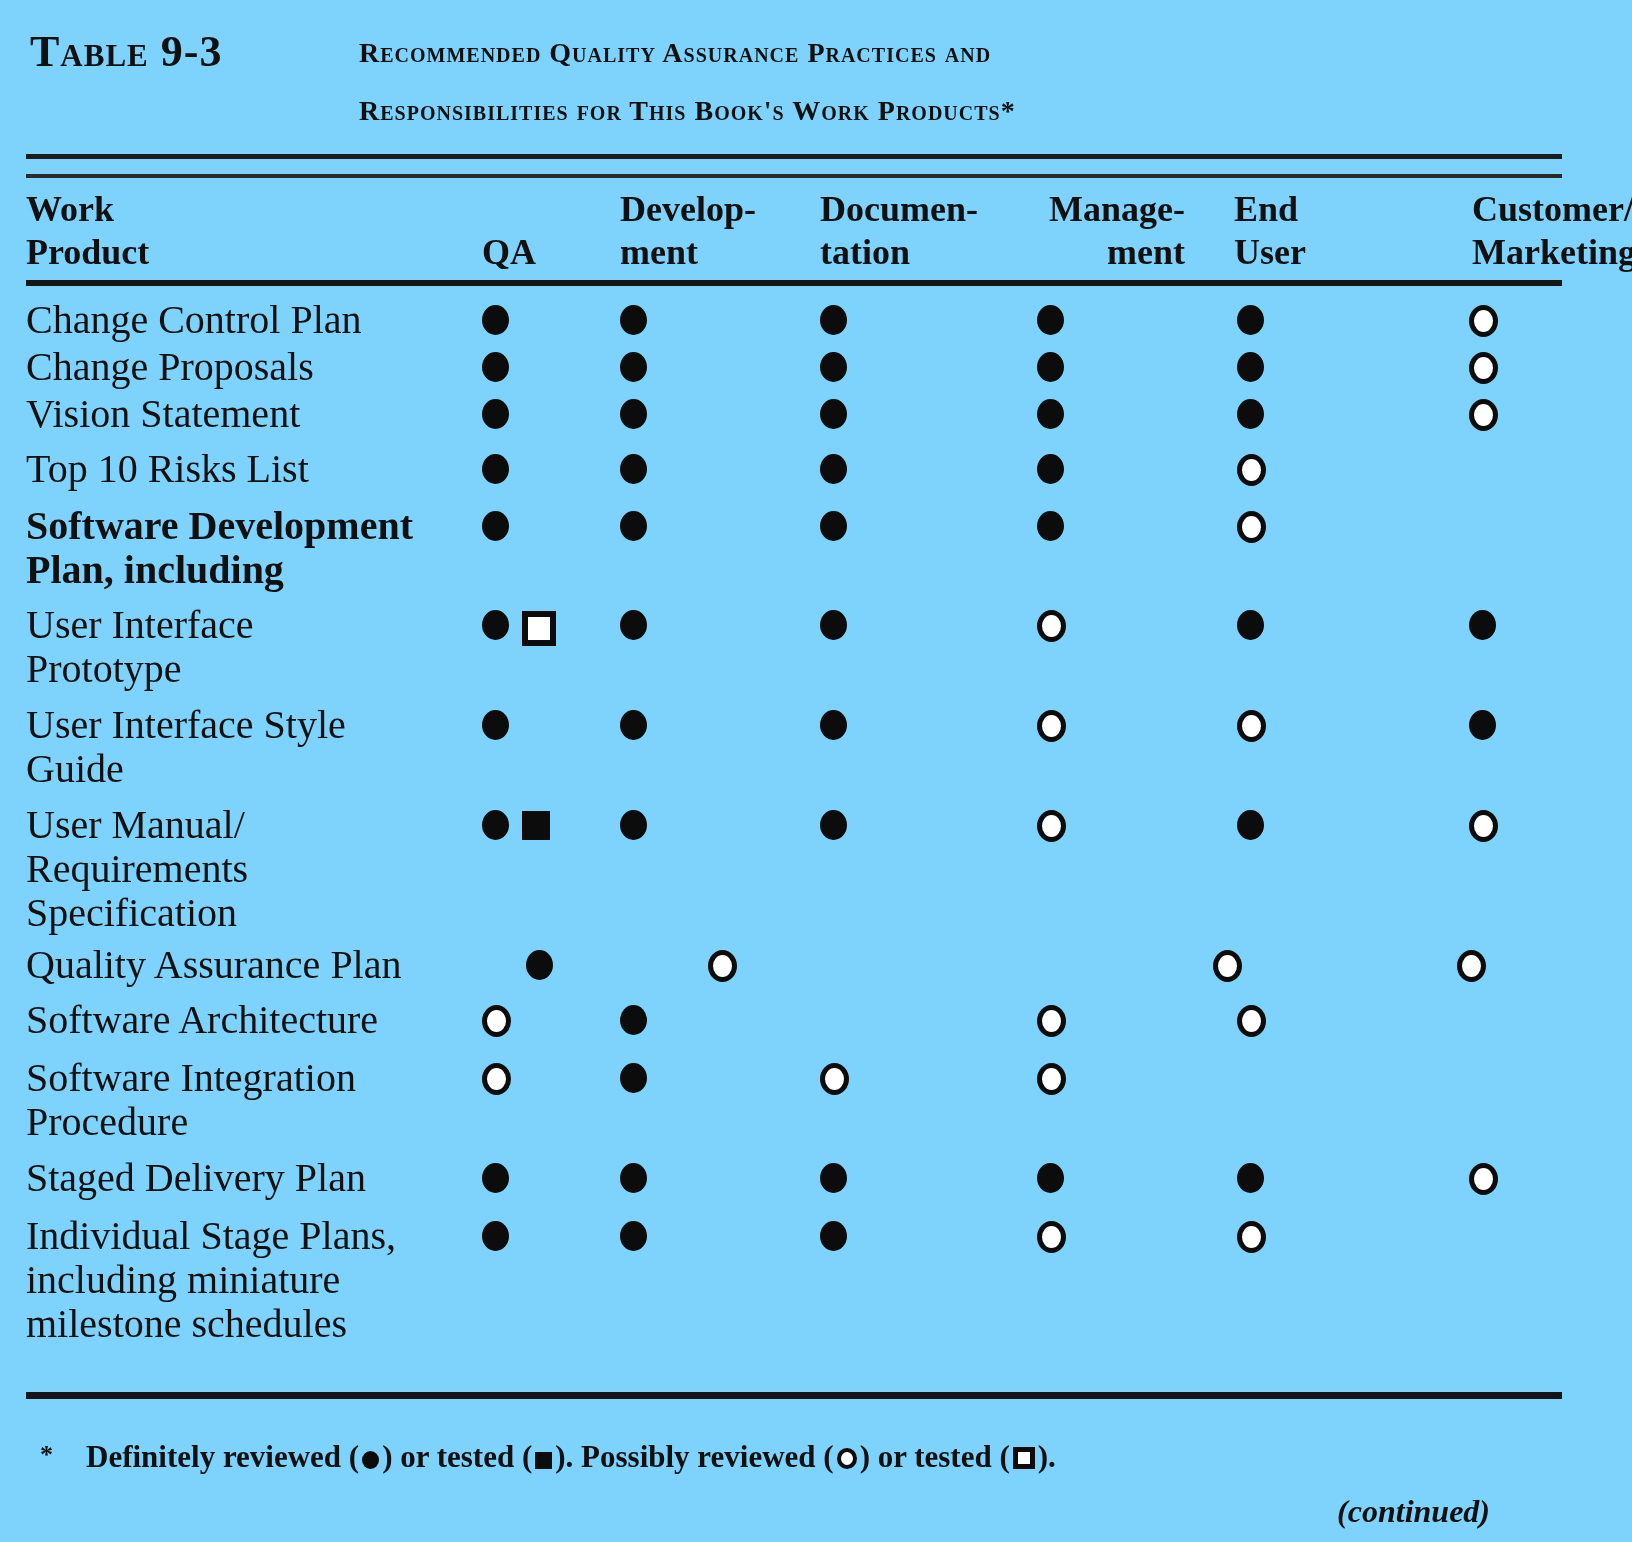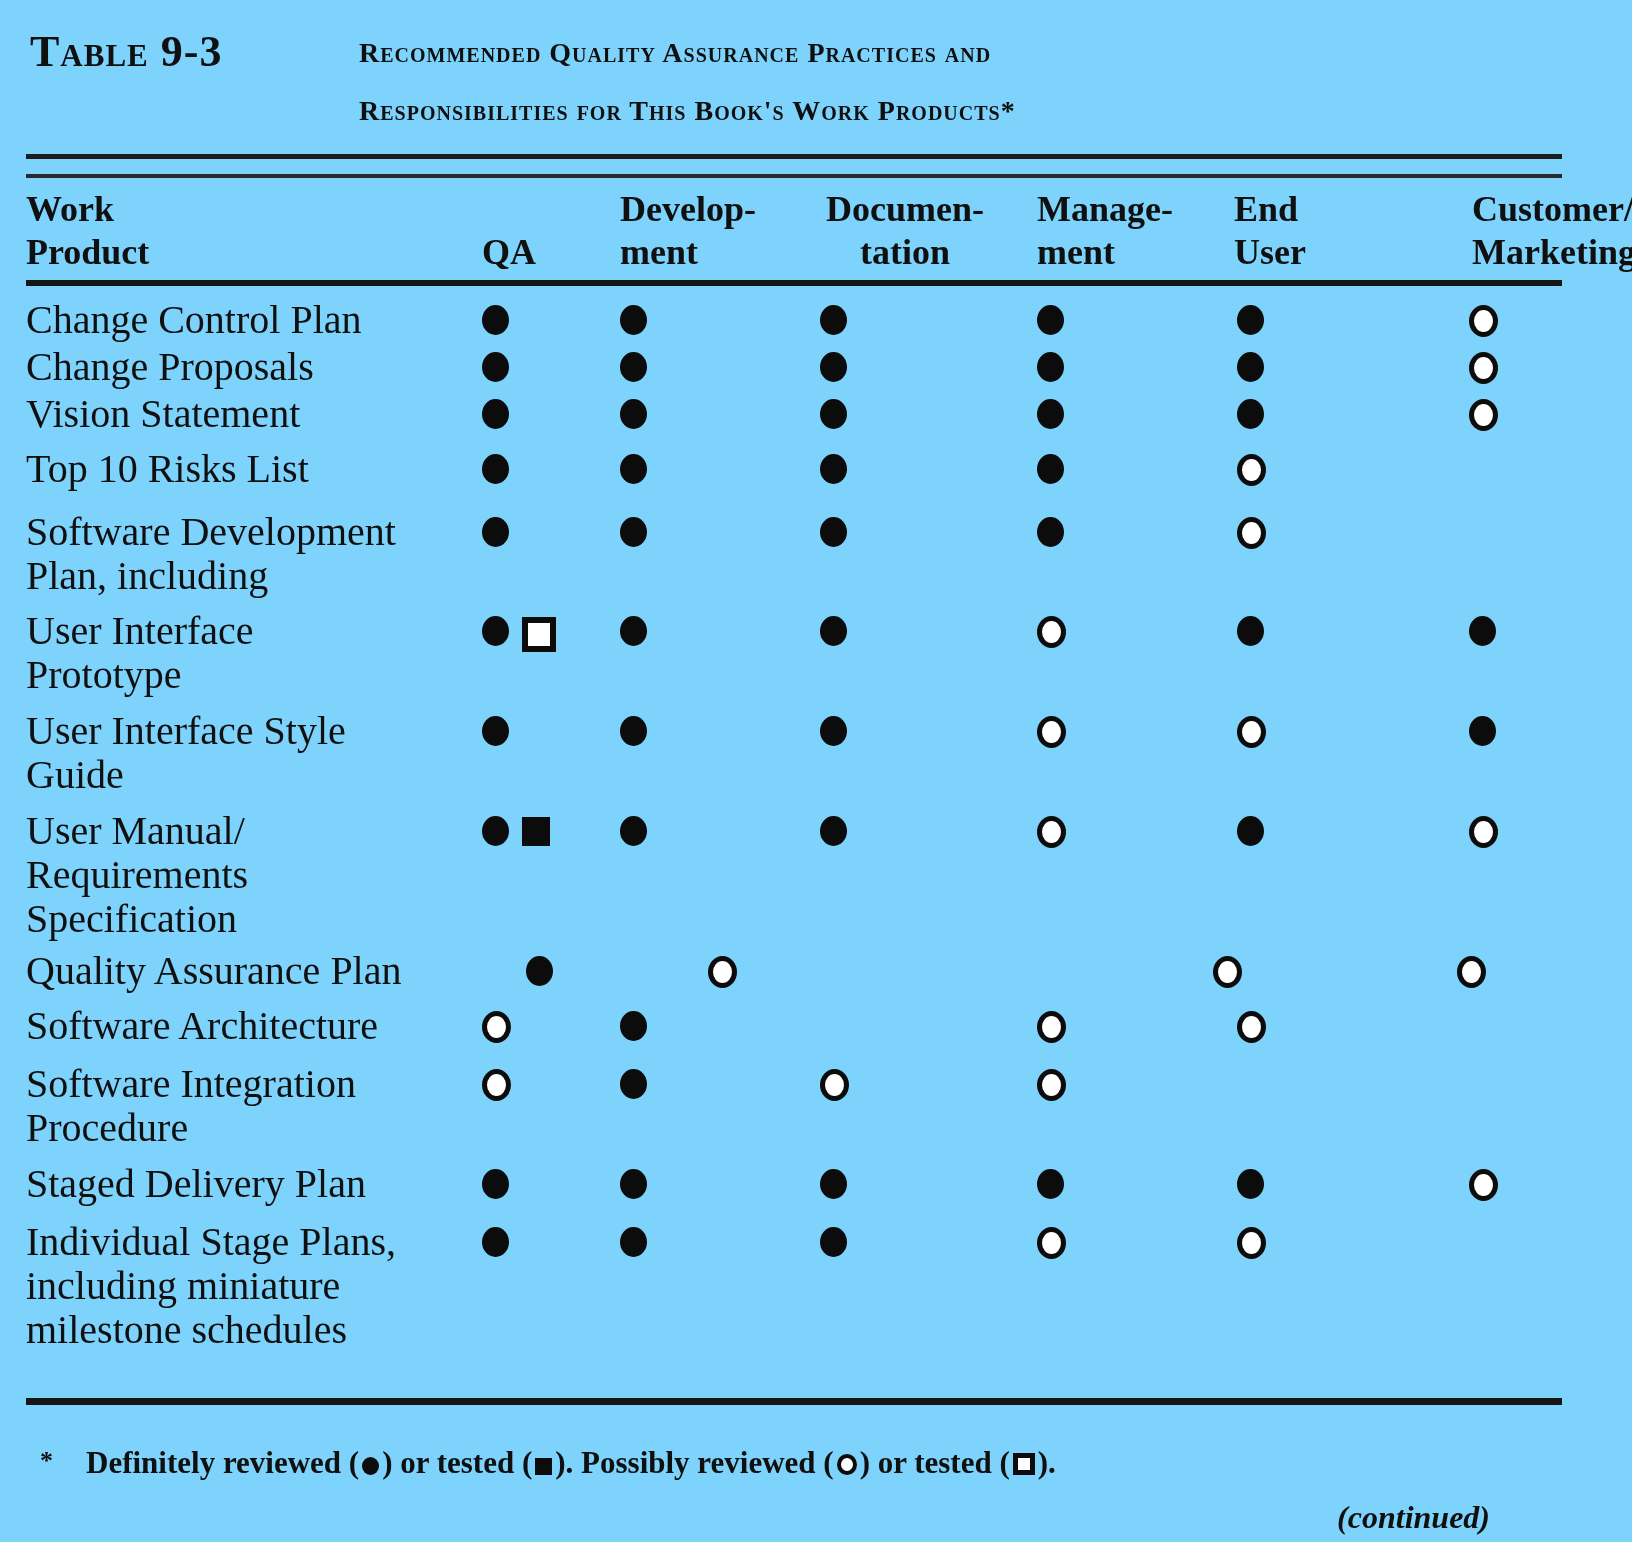--- a/index.html
+++ b/index.html
@@ -41,31 +41,31 @@
   
   .thead { padding-top: 10px; padding-bottom: 6px; }
   .hcell {
     display: flex; flex-direction: column; justify-content: flex-end;
     font-weight: bold; font-size: 36px; line-height: 43px;
   }
   
   .trow { margin-top: 12px; }
   .trow.g-tight { margin-top: 3px; }
   .trow.g-11 { margin-top: 11px; }
-  .trow.g-13 { margin-top: 19px; }
+  .trow.g-13 { margin-top: 13px; font-weight: bold; }
   .trow.g-8  { margin-top: 8px; gap: 44px; }
   .trow.g-14 { margin-top: 14px; }
 
   .pcell { font-size: 40px; line-height: 44px; letter-spacing: 0px; }
   .scell { display: flex; align-items: flex-start; gap: 13px; padding-top: 7px; }
 
   .c2 { padding-left: 52px; }
   .c3 { padding-left: 45px; }
-  .c4 { padding-left: 40px; text-align: center; }
-  .c5 { padding-left: 47px; }
+  .c4 { padding-left: 40px; }
+  .c5 { padding-left: 47px; text-align: right; }
   .c6 { padding-left: 52px; }
   .c7 { padding-left: 49px; }
 
   
   .sym { display: inline-block; flex: none; }
   .sym.dot     { width: 27px; height: 30px; background: #0c0c0c; border-radius: 50%; }
   .sym.circle  { width: 19px; height: 22px; background: #fff; border: 5px solid #0c0c0c; border-radius: 50%; }
   .sym.square  { width: 28px; height: 29px; background: #0c0c0c; margin-top: 1px; }
   .sym.osquare { width: 22px; height: 23px; background: #fff; border: 6px solid #0c0c0c; margin-top: 1px; }
 

